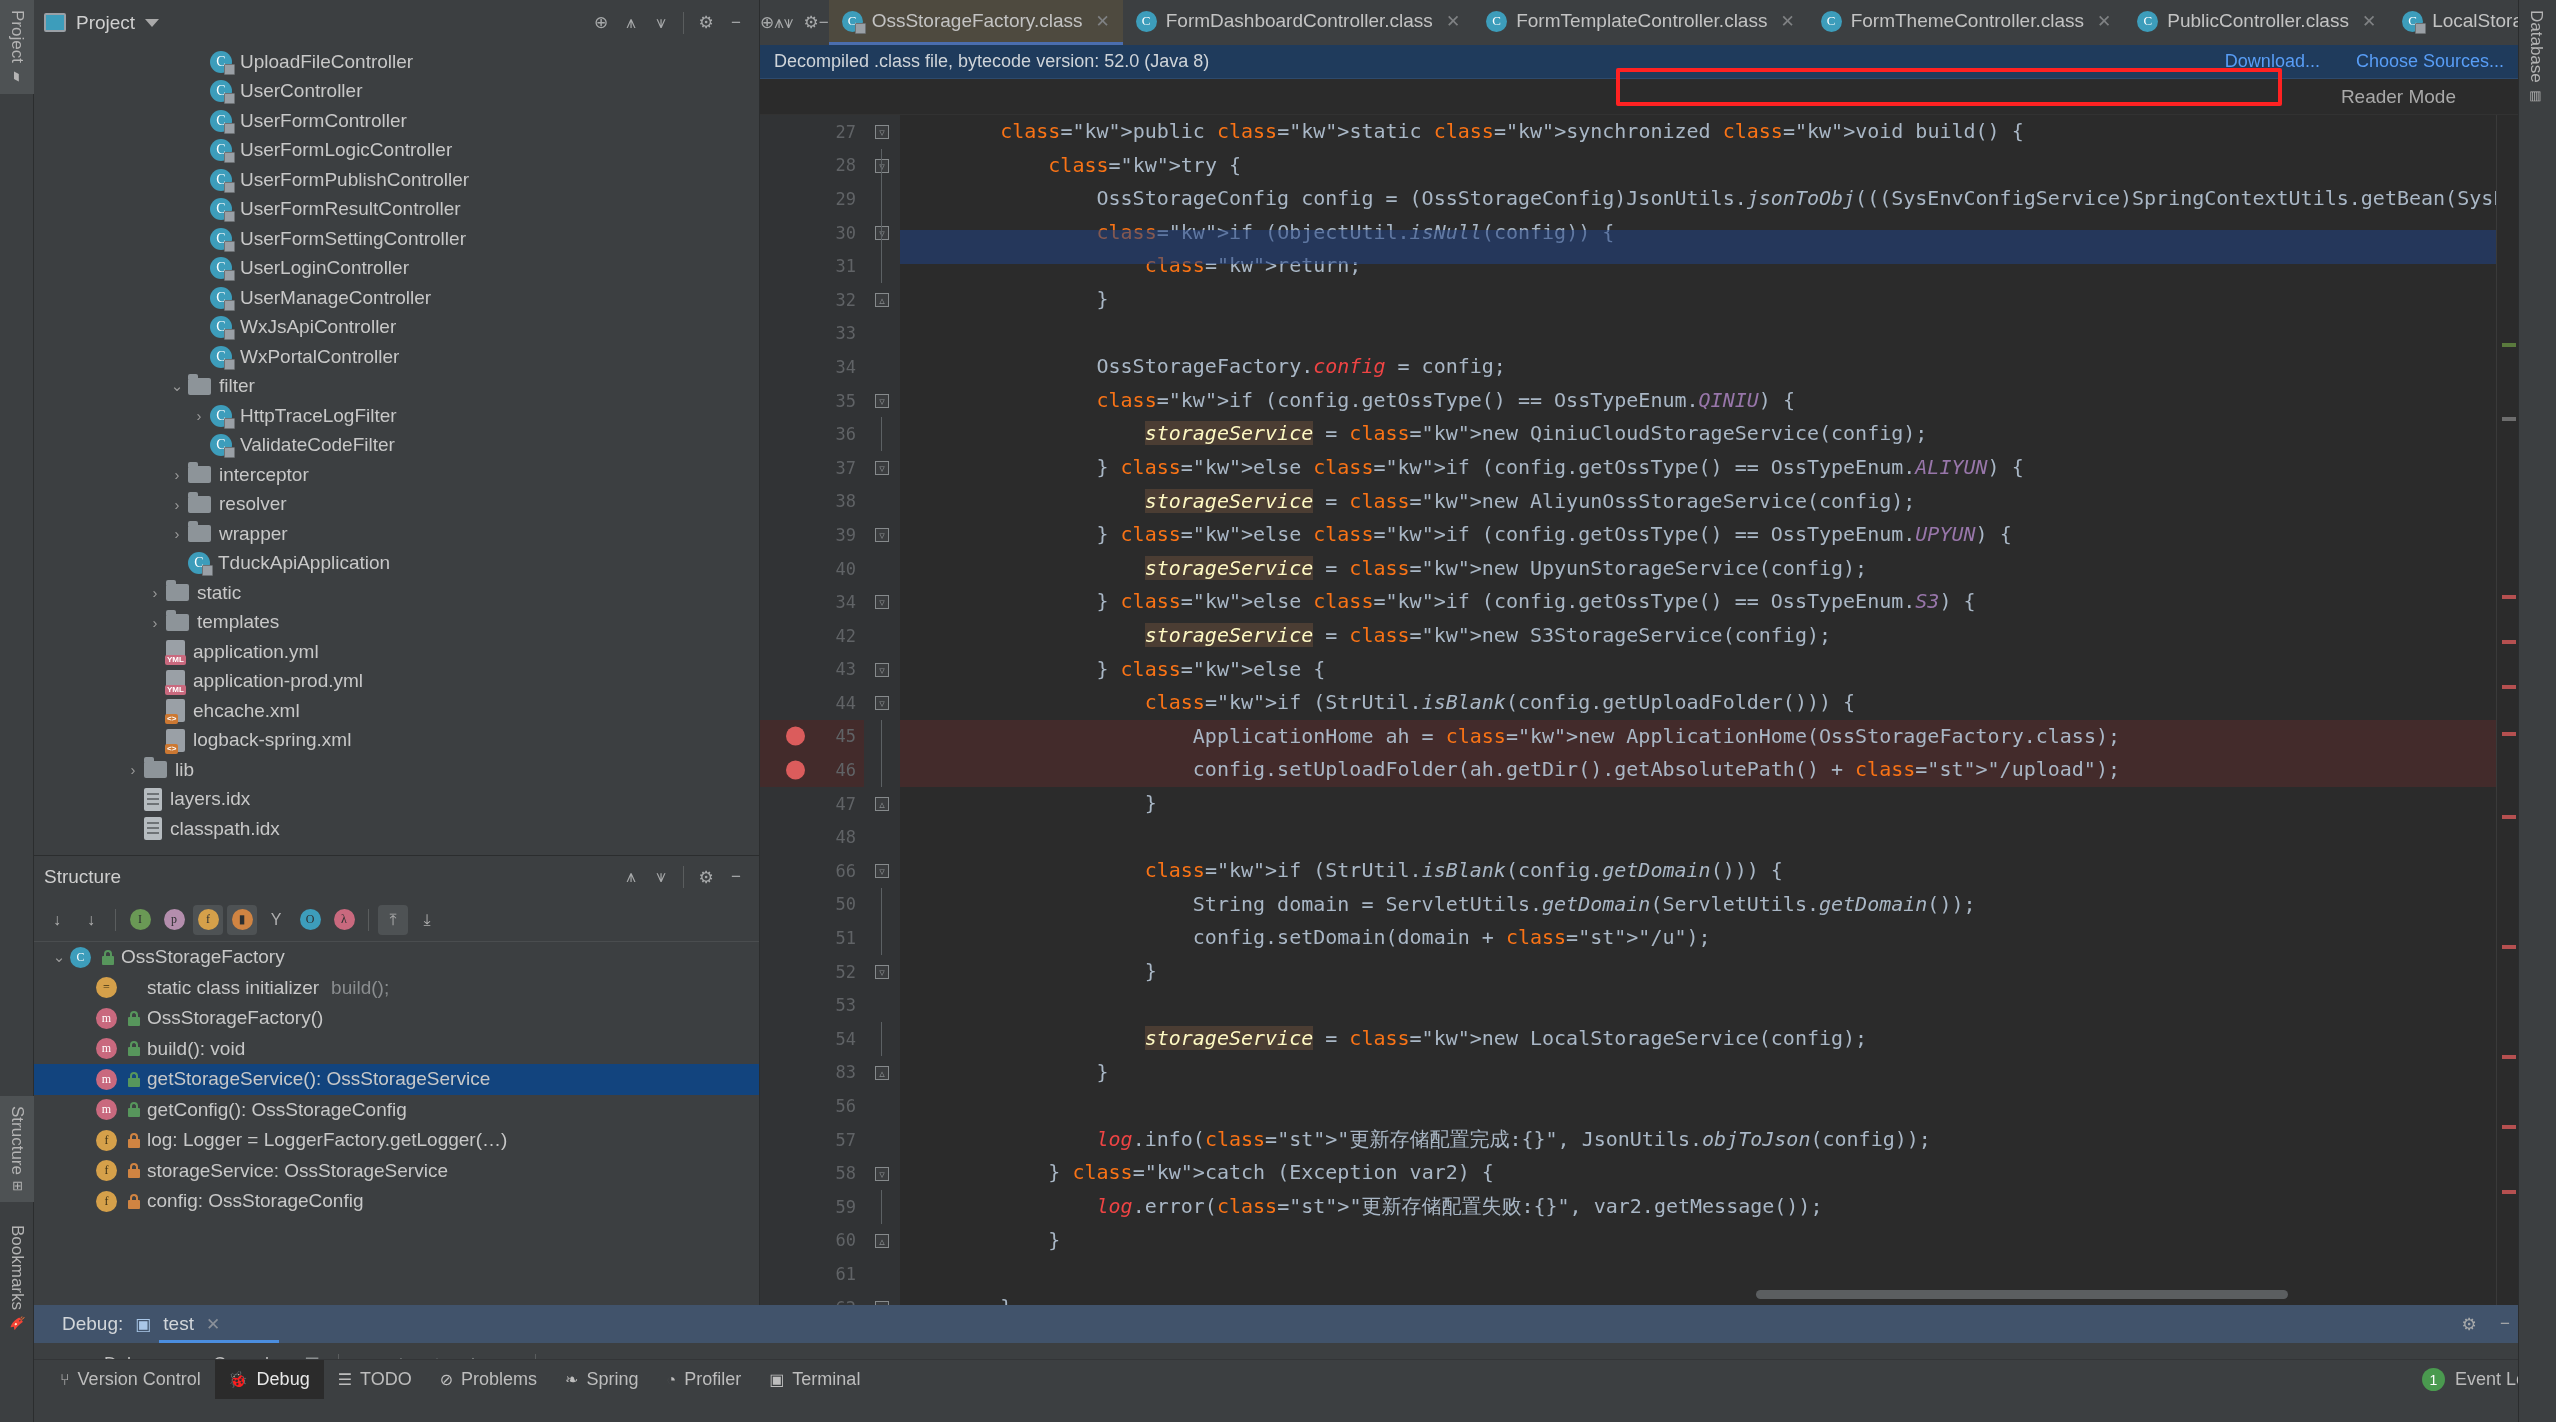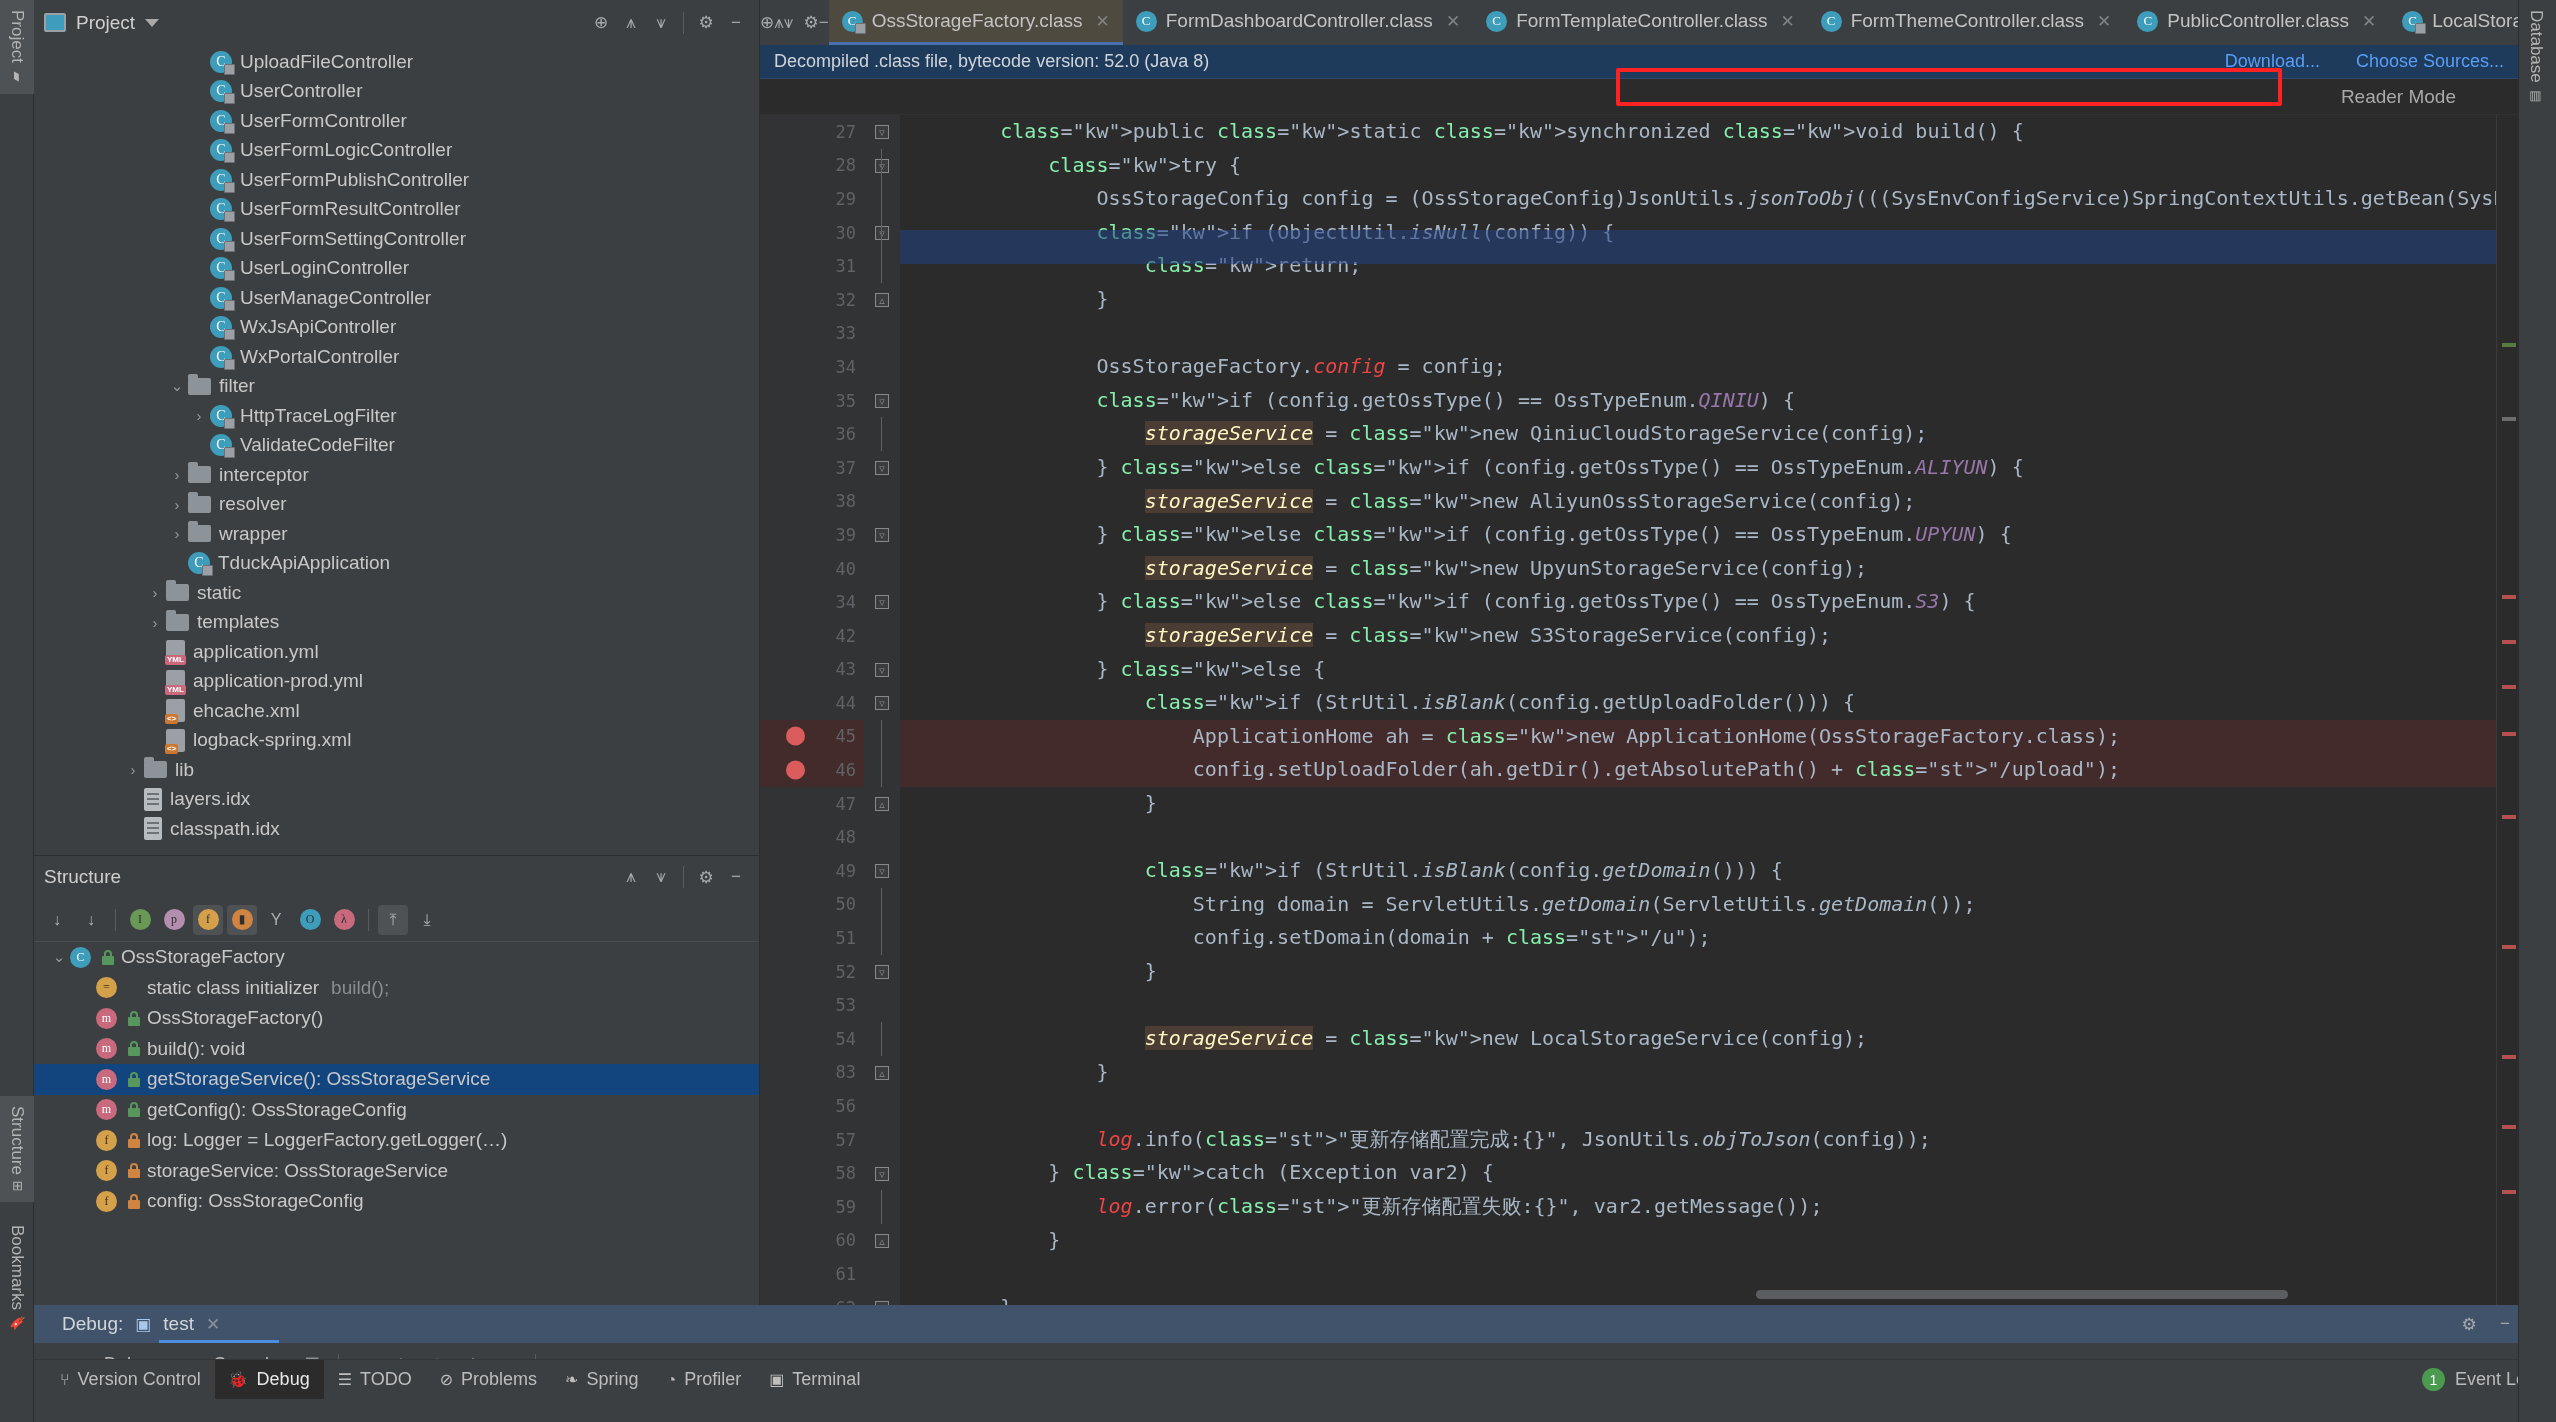--- a/index.html
+++ b/index.html
@@ -228,21 +228,21 @@
 
   #code {
     flex: 1; position: relative; overflow: hidden; background: #2b2b2b;
   }
   .cline {
     height: 33.6px; line-height: 33.6px; white-space: pre;
     font-family: "DejaVu Sans Mono", monospace; font-size: 20px; color: #a9b7c6;
     padding-left: 52px;
   }
   .cline.hl { background: #432b2b; }
-  .kw { color: #86efac; }
+  .kw { color: #f97316; }
   .fi { color: #ef4444; font-style: italic; }
   .mi { color: #a9b7c6; font-style: italic; }
   .sc { color: #9876aa; font-style: italic; }
   .fld { background: #4b3d33; color: #fef9c3; font-style: italic; }
 
   #redbox {
     position: absolute; left: 856px; top: 68px; width: 666px; height: 38px;
     border: 4px solid #ff2222; border-radius: 2px; z-index: 20;
     pointer-events: none;
   }
@@ -809,21 +809,21 @@
           <span class="bp"></span>
           <span>46</span>
         </div>
         <div class="gline">
           <span>47</span>
         </div>
         <div class="gline">
           <span>48</span>
         </div>
         <div class="gline">
-          <span>49</span>
+          <span>66</span>
         </div>
         <div class="gline">
           <span>50</span>
         </div>
         <div class="gline">
           <span>51</span>
         </div>
         <div class="gline">
           <span>52</span>
         </div>

